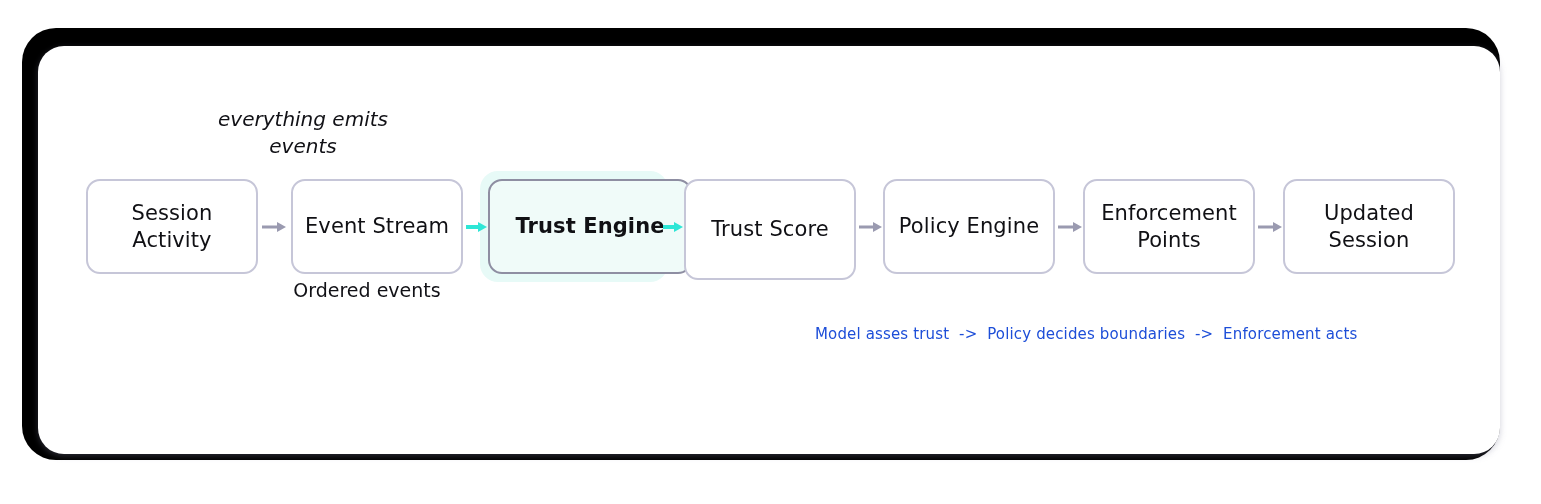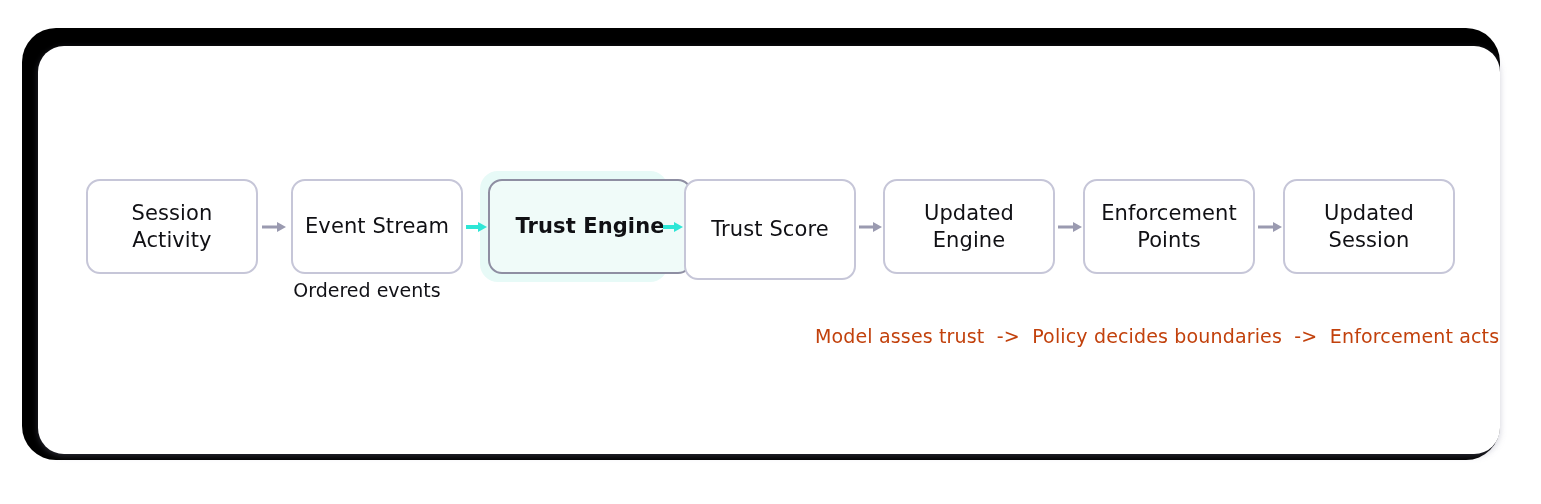--- a/index.html
+++ b/index.html
@@ -83,46 +83,48 @@
     text-align: center;
     white-space: pre-line;
     line-height: 1.33;
   }
   .cap.italic {
     font-style: italic;
     font-size: 20px;
   }
   .flow-note {
     position: absolute;
-    color: #c2410c;
-    font-size: 19px;
+    color: #1d4ed8;
+    font-size: 15px;
     white-space: pre;
     letter-spacing: 0.15px;
   }
 </style>
 </head>
 <body>
 
 <div id="frame"></div>
 
 <div id="canvas">
 
+  <div class="cap italic" style="left:155px; top:60px; width:220px;">everything emits
+events</div>
 
   <div class="halo" style="left:442px; top:125px; width:188px; height:111px;"></div>
 
   <div class="node" style="left:48px;  top:133px; width:172px; height:95px;">Session
 Activity</div>
 
   <div class="node" style="left:253px; top:133px; width:172px; height:95px;">Event Stream</div>
 
   <div class="node accent" style="left:450px; top:133px; width:204px; height:95px;font-weight:bold;">Trust Engine</div>
 
   <div class="node" style="left:646px; top:133px; width:172px; height:101px;">Trust Score</div>
 
-  <div class="node" style="left:845px; top:133px; width:172px; height:95px;">Updated Engine</div>
+  <div class="node" style="left:845px; top:133px; width:172px; height:95px;">Policy Engine</div>
 
   <div class="node" style="left:1045px; top:133px; width:172px; height:95px;">Enforcement
 Points</div>
 
   <div class="node" style="left:1245px; top:133px; width:172px; height:95px;">Updated
 Session</div>
 
   <span class="arrow" style="left:224px; top:174px; width:25px;">
     <svg width="25" height="14" viewBox="0 0 25 14">
       <path d="M0 7 H16" stroke="#9a9ab0" stroke-width="3" fill="none"></path>

